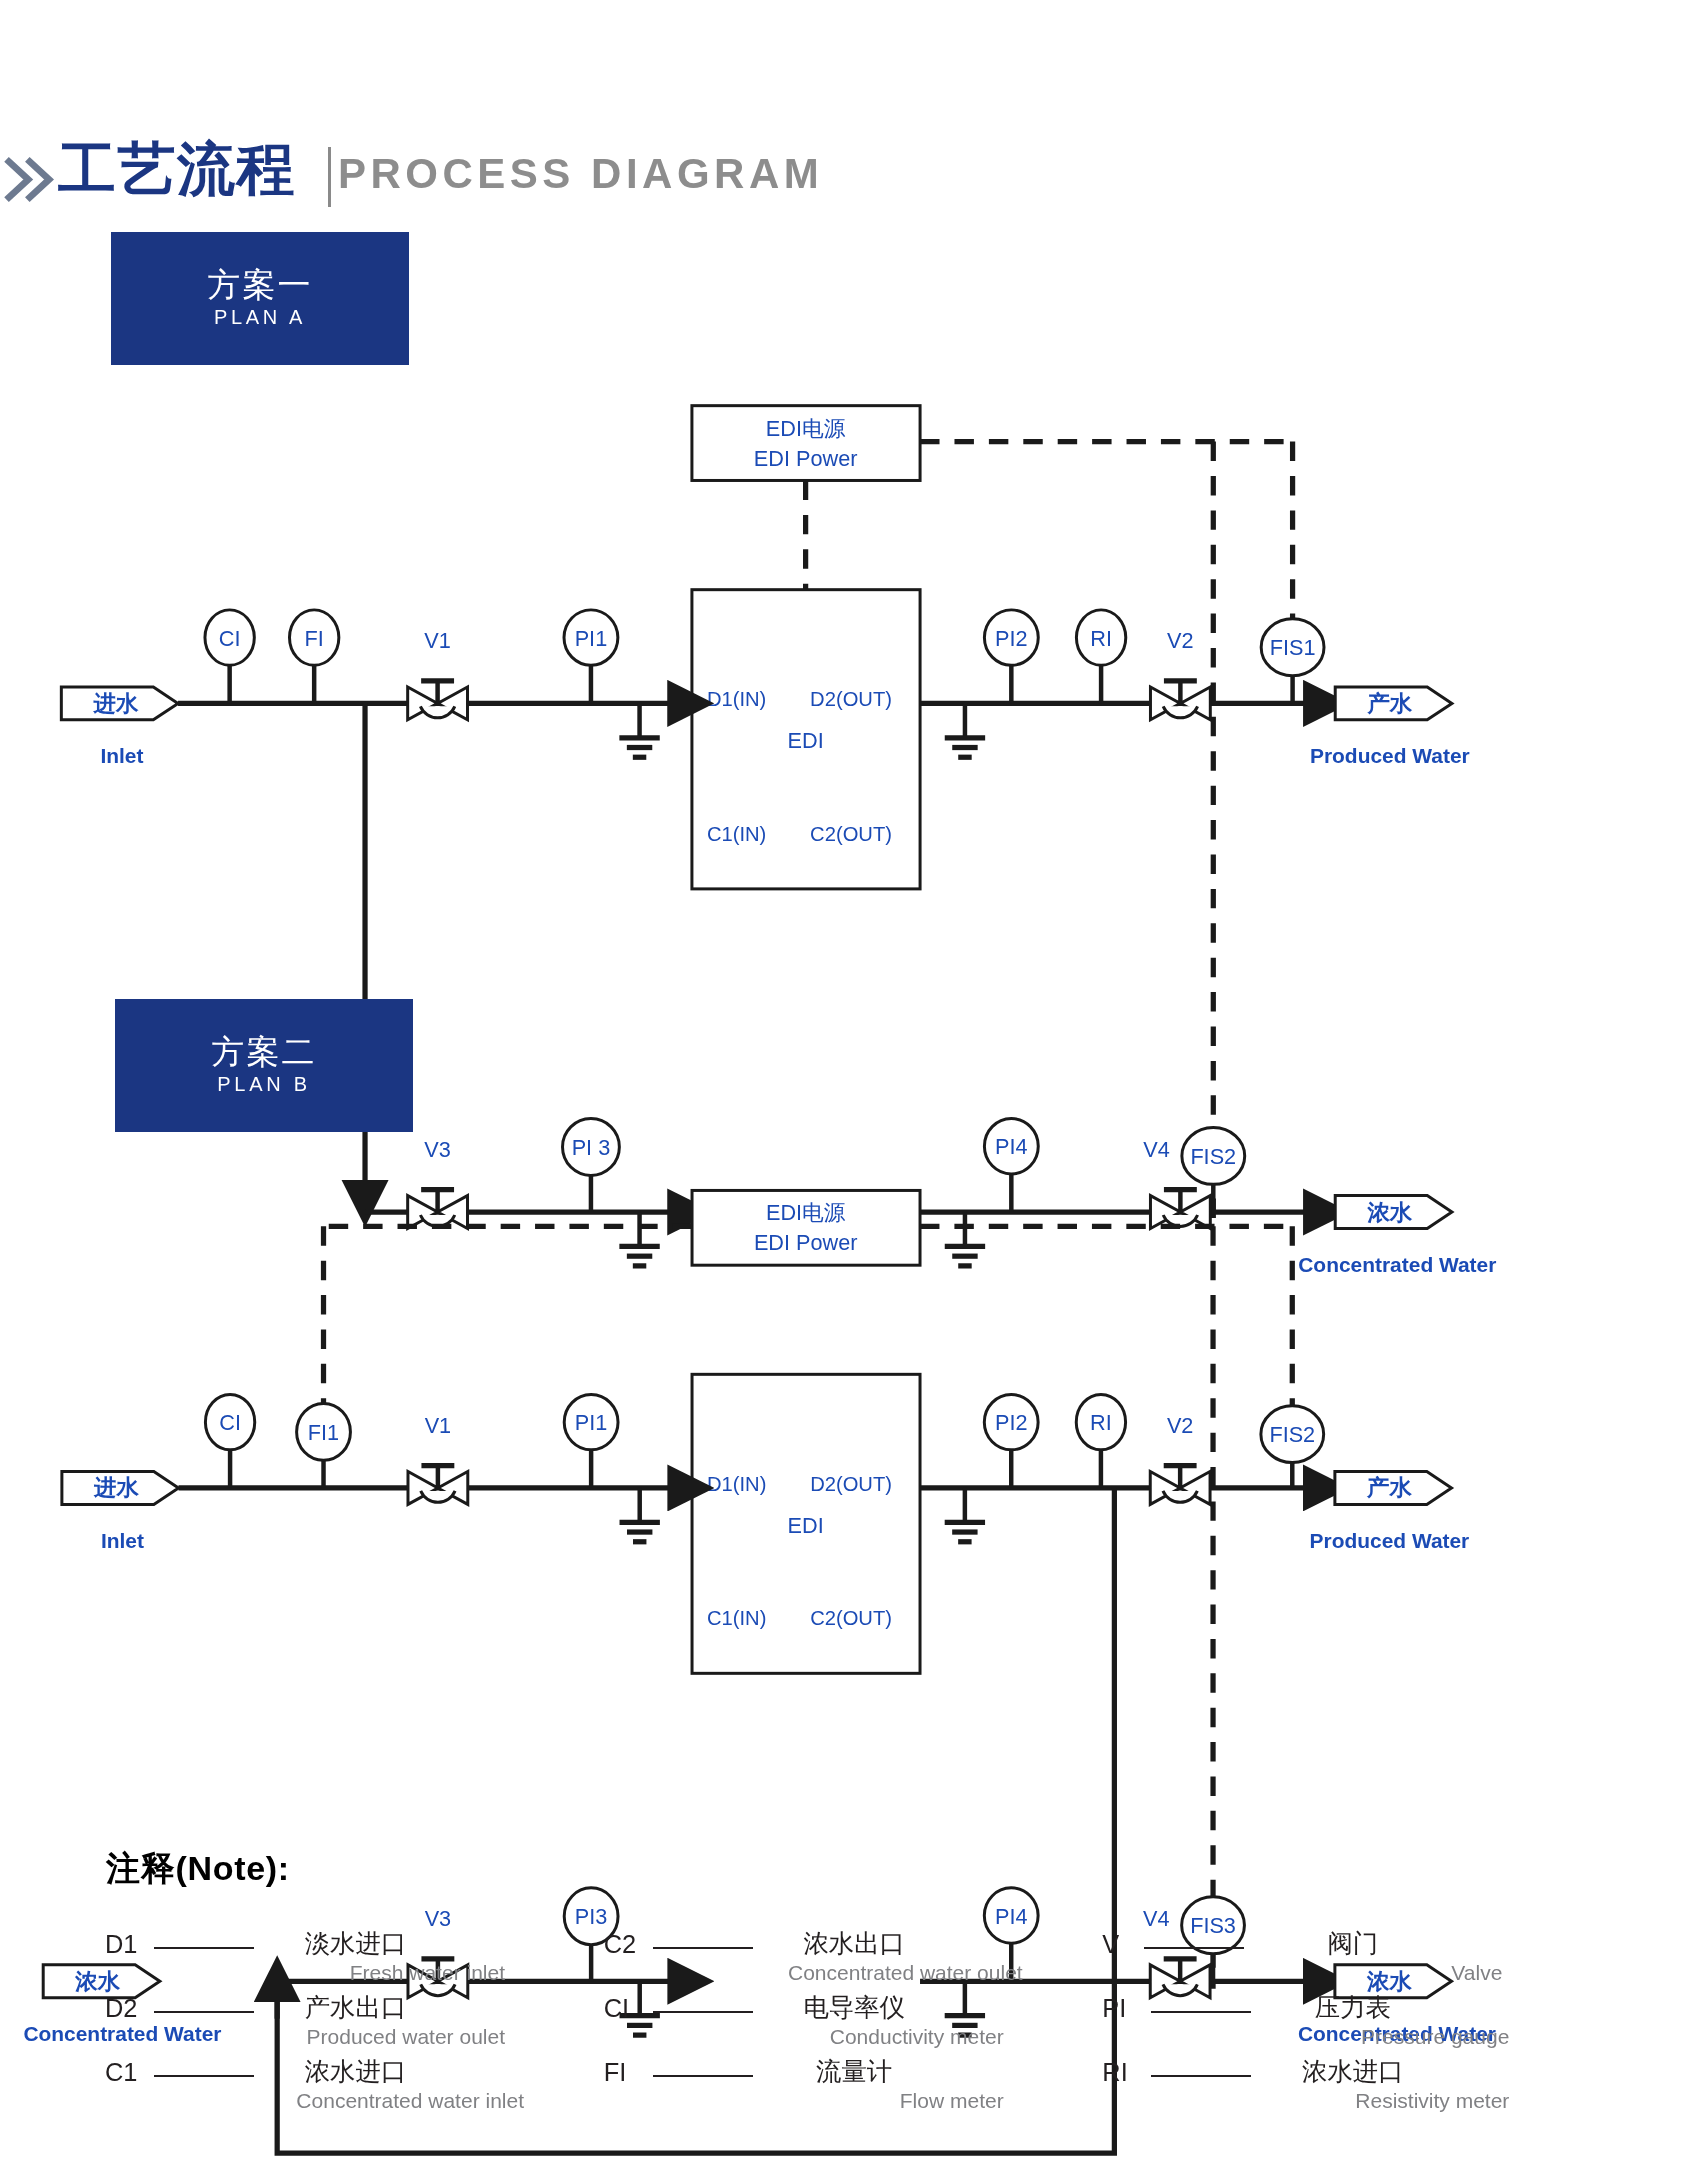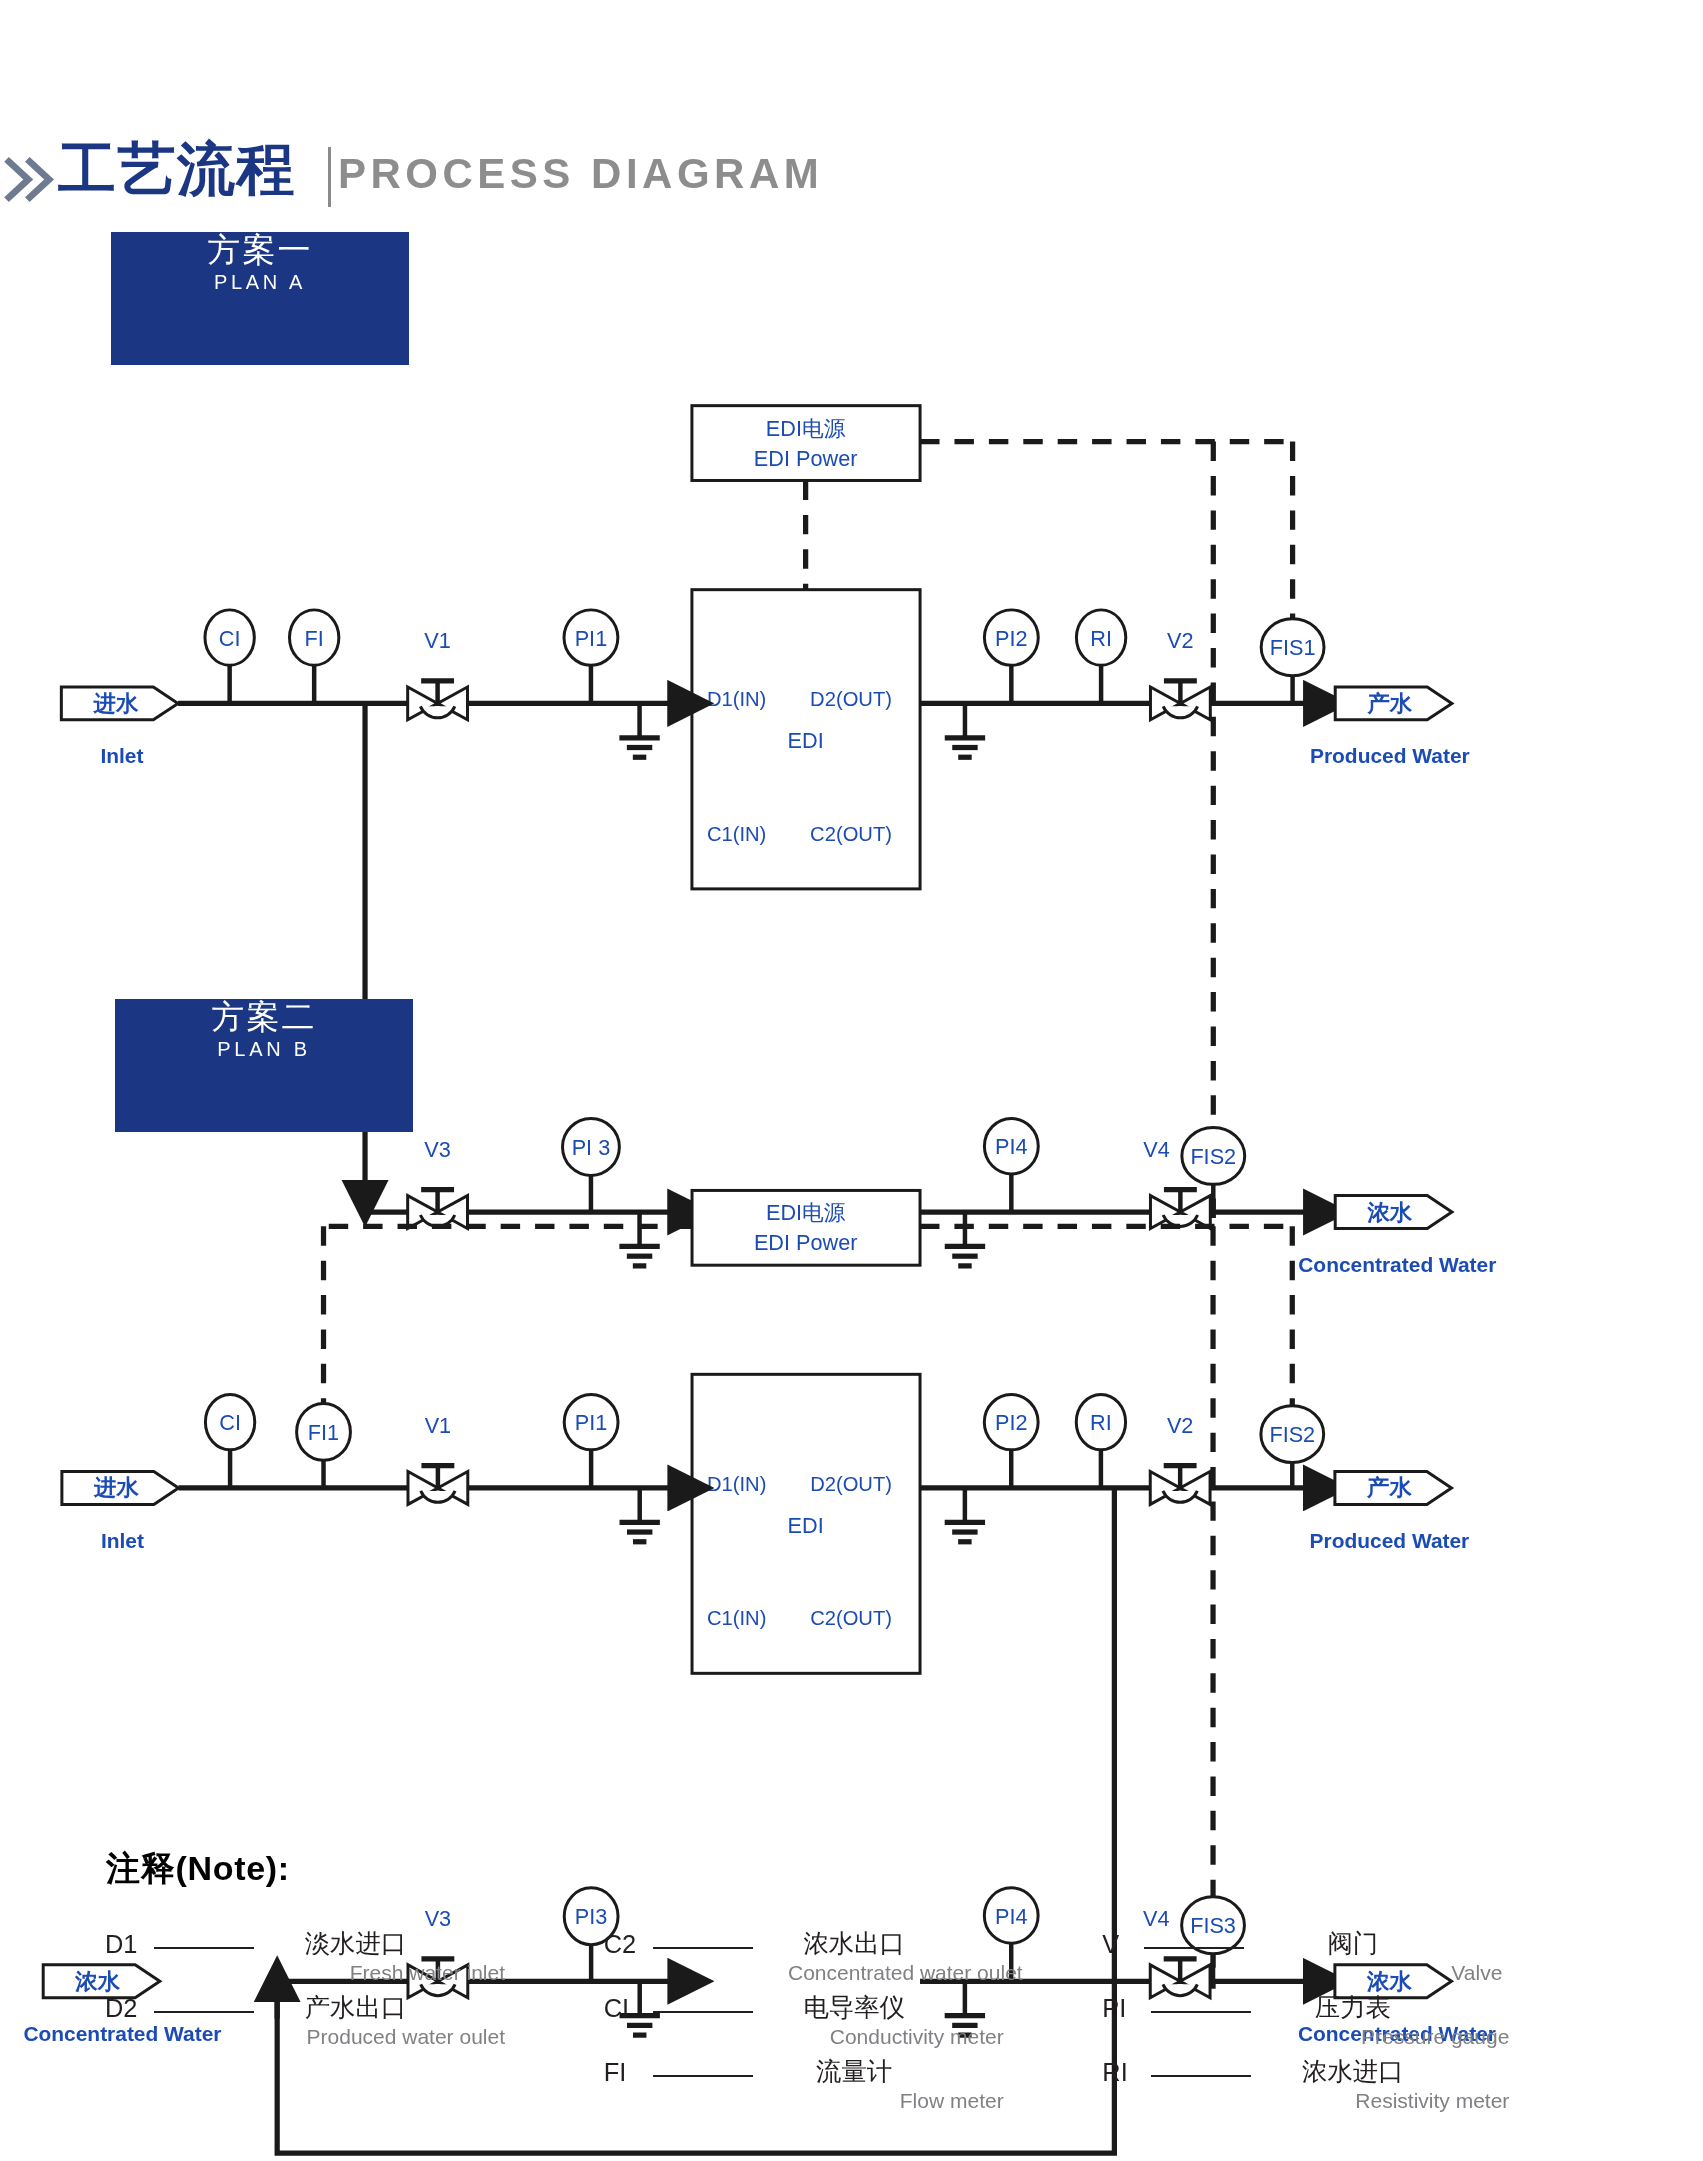--- a/index.html
+++ b/index.html
@@ -7,21 +7,21 @@
   .page{position:relative;width:1568px;height:2161px;}
 
   
   .header{position:absolute;left:0;top:69px;width:1704px;height:90px;}
   .chev{position:absolute;left:6px;top:88px;width:52px;height:45px;}
   .hdr-cn{position:absolute;left:58px;top:71px;font-size:58px;font-weight:bold;color:#1b3682;letter-spacing:1.5px;line-height:1;}
   .hdr-bar{position:absolute;left:328px;top:78px;width:3px;height:60px;background:#8a8a8a;}
   .hdr-en{position:absolute;left:338px;top:84px;font-size:42px;color:#8d8d8d;letter-spacing:4.5px;line-height:1;font-weight:bold;}
 
   
-  .badge{position:absolute;background:#1b3682;color:#fff;display:flex;flex-direction:column;align-items:center;justify-content:flex-start;}
+  .badge{position:absolute;background:#1b3682;color:#fff;display:flex;flex-direction:column;align-items:center;justify-content:center;}
   .badge .cn{font-size:33px;letter-spacing:2.2px;line-height:1.12;}
   .badge .en{font-size:20px;letter-spacing:3.7px;line-height:1.3;}
 
   
   .diagram{position:absolute;left:0;}
   svg{display:block;overflow:visible;}
   .lbl{font-family:"Liberation Sans","DejaVu Sans",sans-serif;fill:#1b4bb5;font-size:27px;}
   .lbl-inst{font-family:"Liberation Sans","DejaVu Sans",sans-serif;fill:#1b4bb5;font-size:29px;text-anchor:middle;}
   .lbl-box{font-family:"Liberation Sans","DejaVu Sans",sans-serif;fill:#1b4bb5;font-size:29px;text-anchor:middle;}
   .lbl-en{font-family:"Liberation Sans","DejaVu Sans",sans-serif;fill:#1b4bb5;font-size:28px;text-anchor:middle;font-weight:bold;}
@@ -406,20 +406,26 @@
         <div class="lg-dash" style="left:49px;width:100px;"></div>
         <div class="lg-cn" style="left:101px;width:299px;">淡水进口</div>
         <div class="lg-en" style="left:101px;width:299px;">Fresh   water   inlet</div>
       </div>
       <div class="lg-row">
         <div class="lg-code">D2</div>
         <div class="lg-dash" style="left:49px;width:100px;"></div>
         <div class="lg-cn" style="left:101px;width:299px;">产水出口</div>
         <div class="lg-en" style="left:101px;width:299px;">Produced water oulet</div>
       </div>
+      <div class="lg-row">
+        <div class="lg-code">C1</div>
+        <div class="lg-dash" style="left:49px;width:100px;"></div>
+        <div class="lg-cn" style="left:101px;width:299px;">浓水进口</div>
+        <div class="lg-en" style="left:82px;width:337px;">Concentrated water inlet</div>
+      </div>
     </div>
 
     <div class="lg-col">
       <div class="lg-row">
         <div class="lg-code">C2</div>
         <div class="lg-dash" style="left:49px;width:100px;"></div>
         <div class="lg-cn" style="left:101px;width:299px;">浓水出口</div>
         <div class="lg-en" style="left:82px;width:337px;">Concentrated water oulet</div>
       </div>
       <div class="lg-row">

